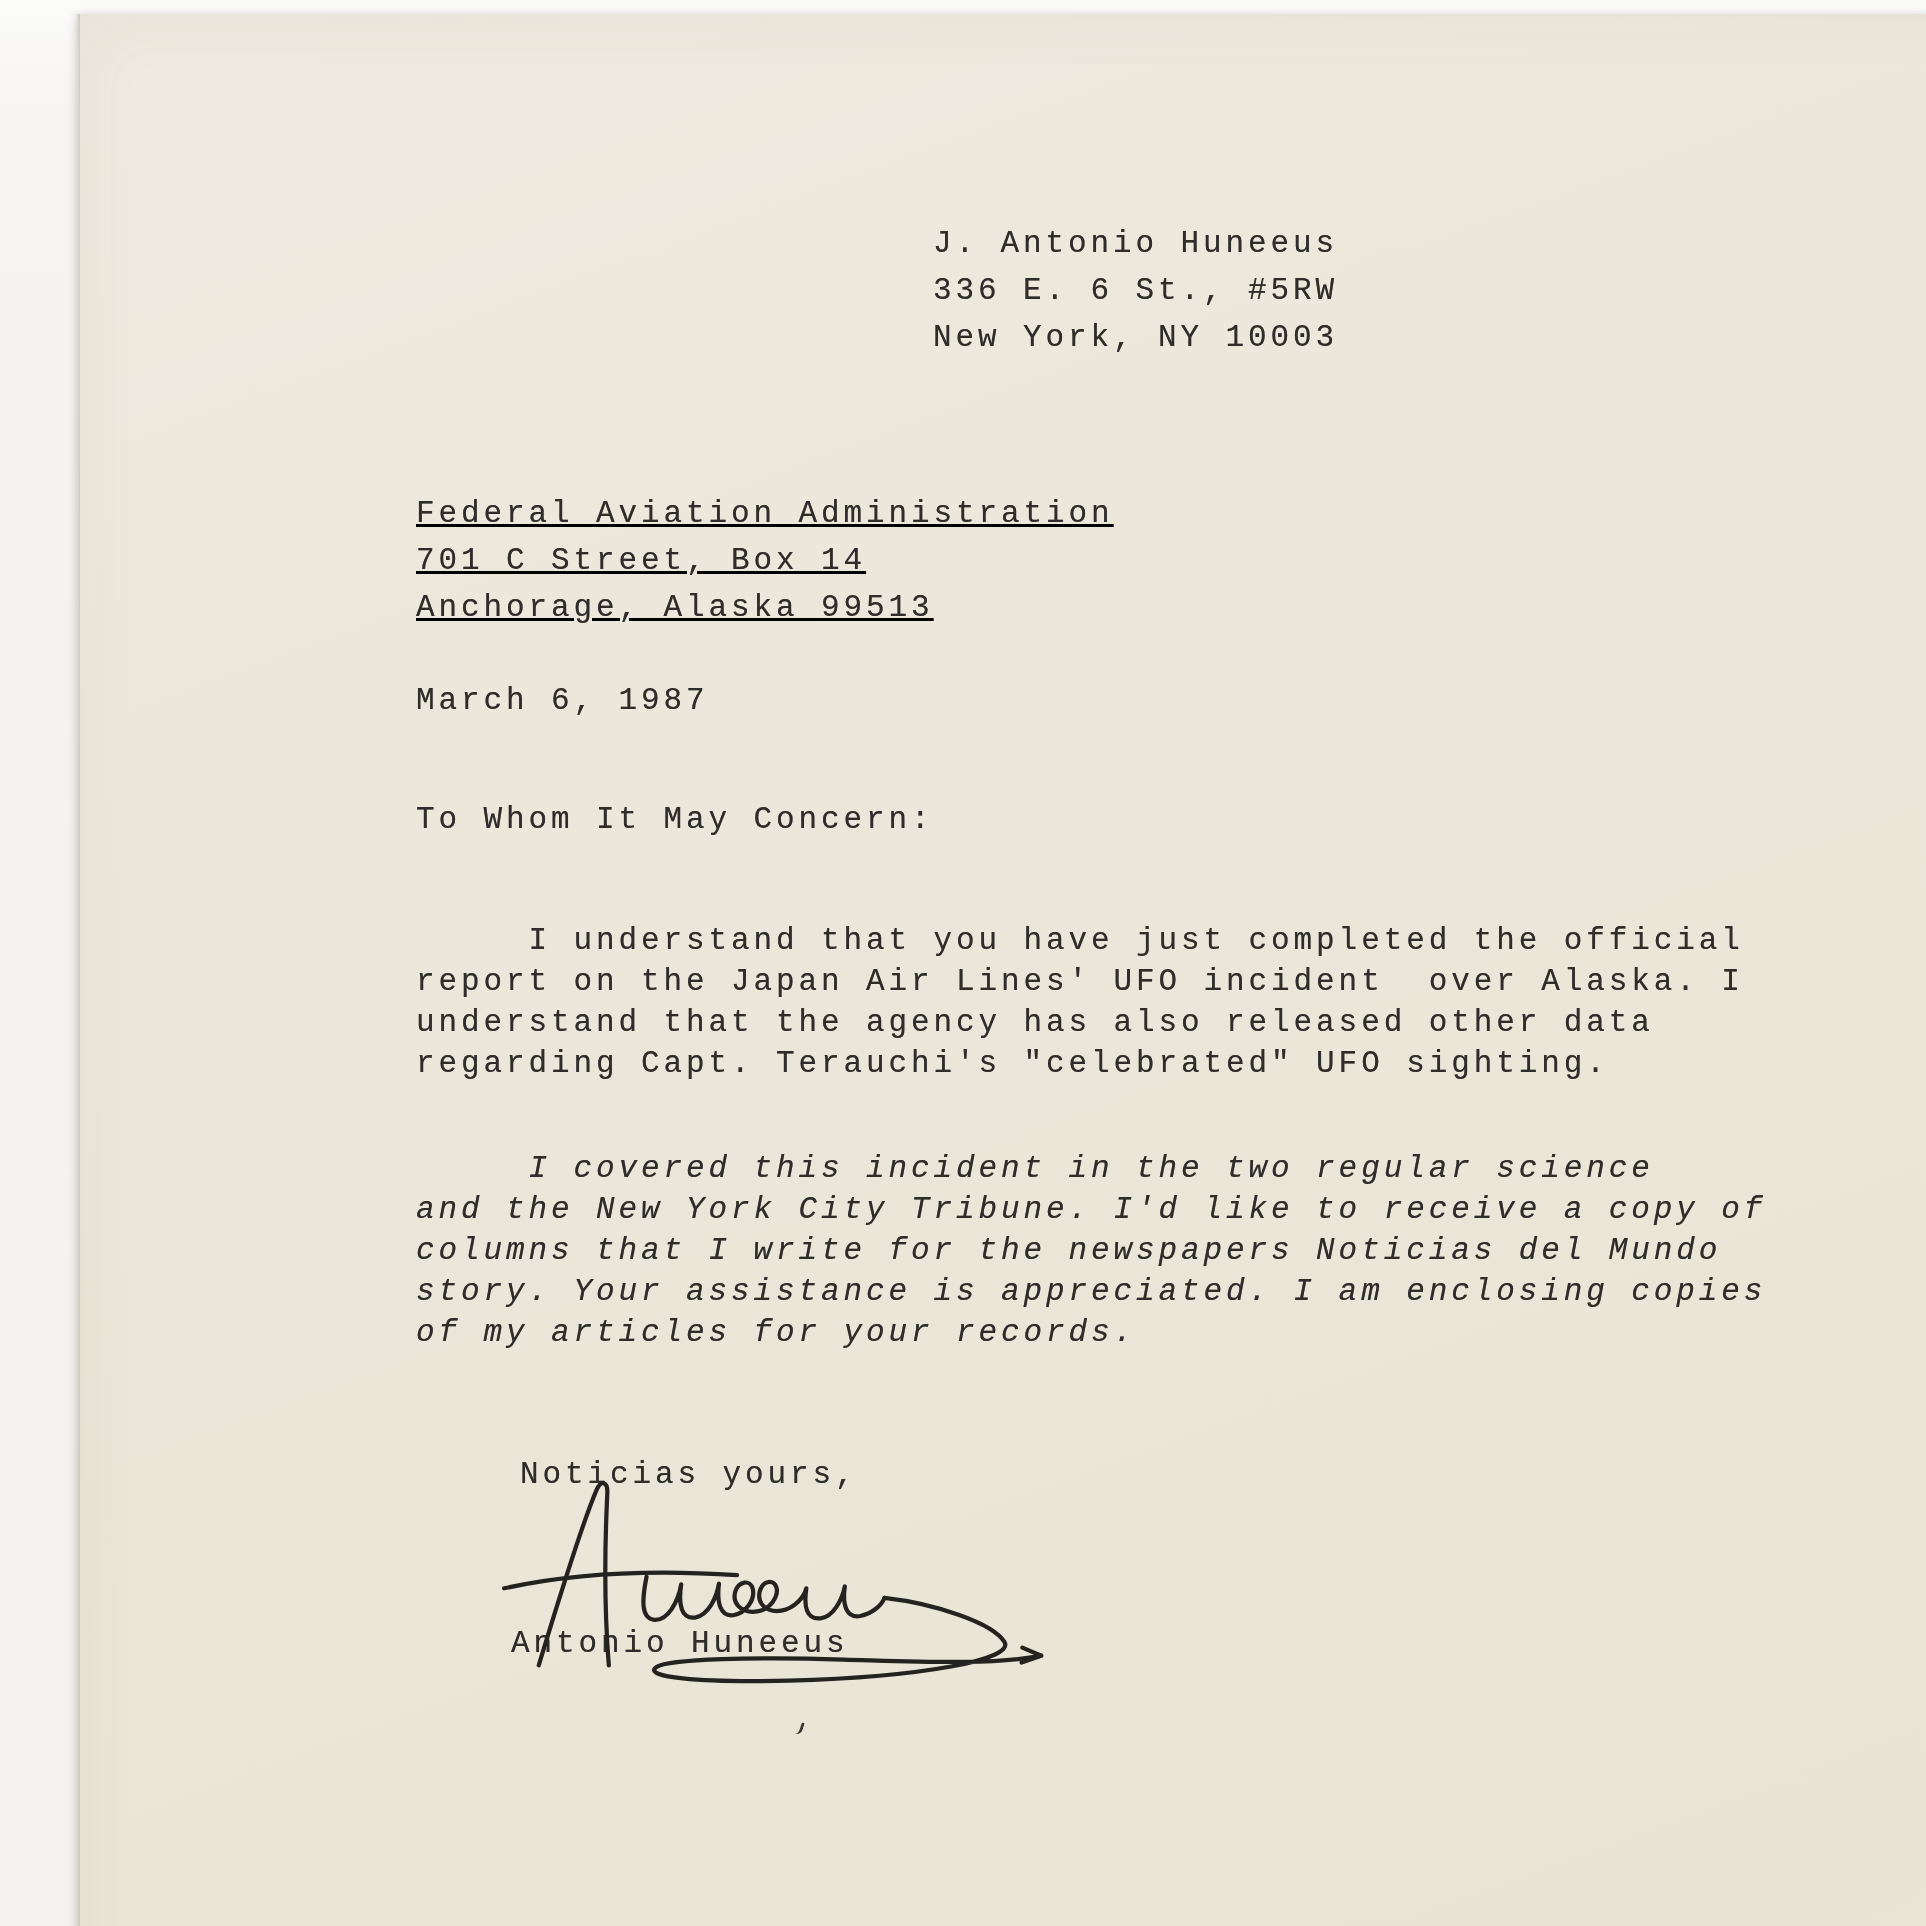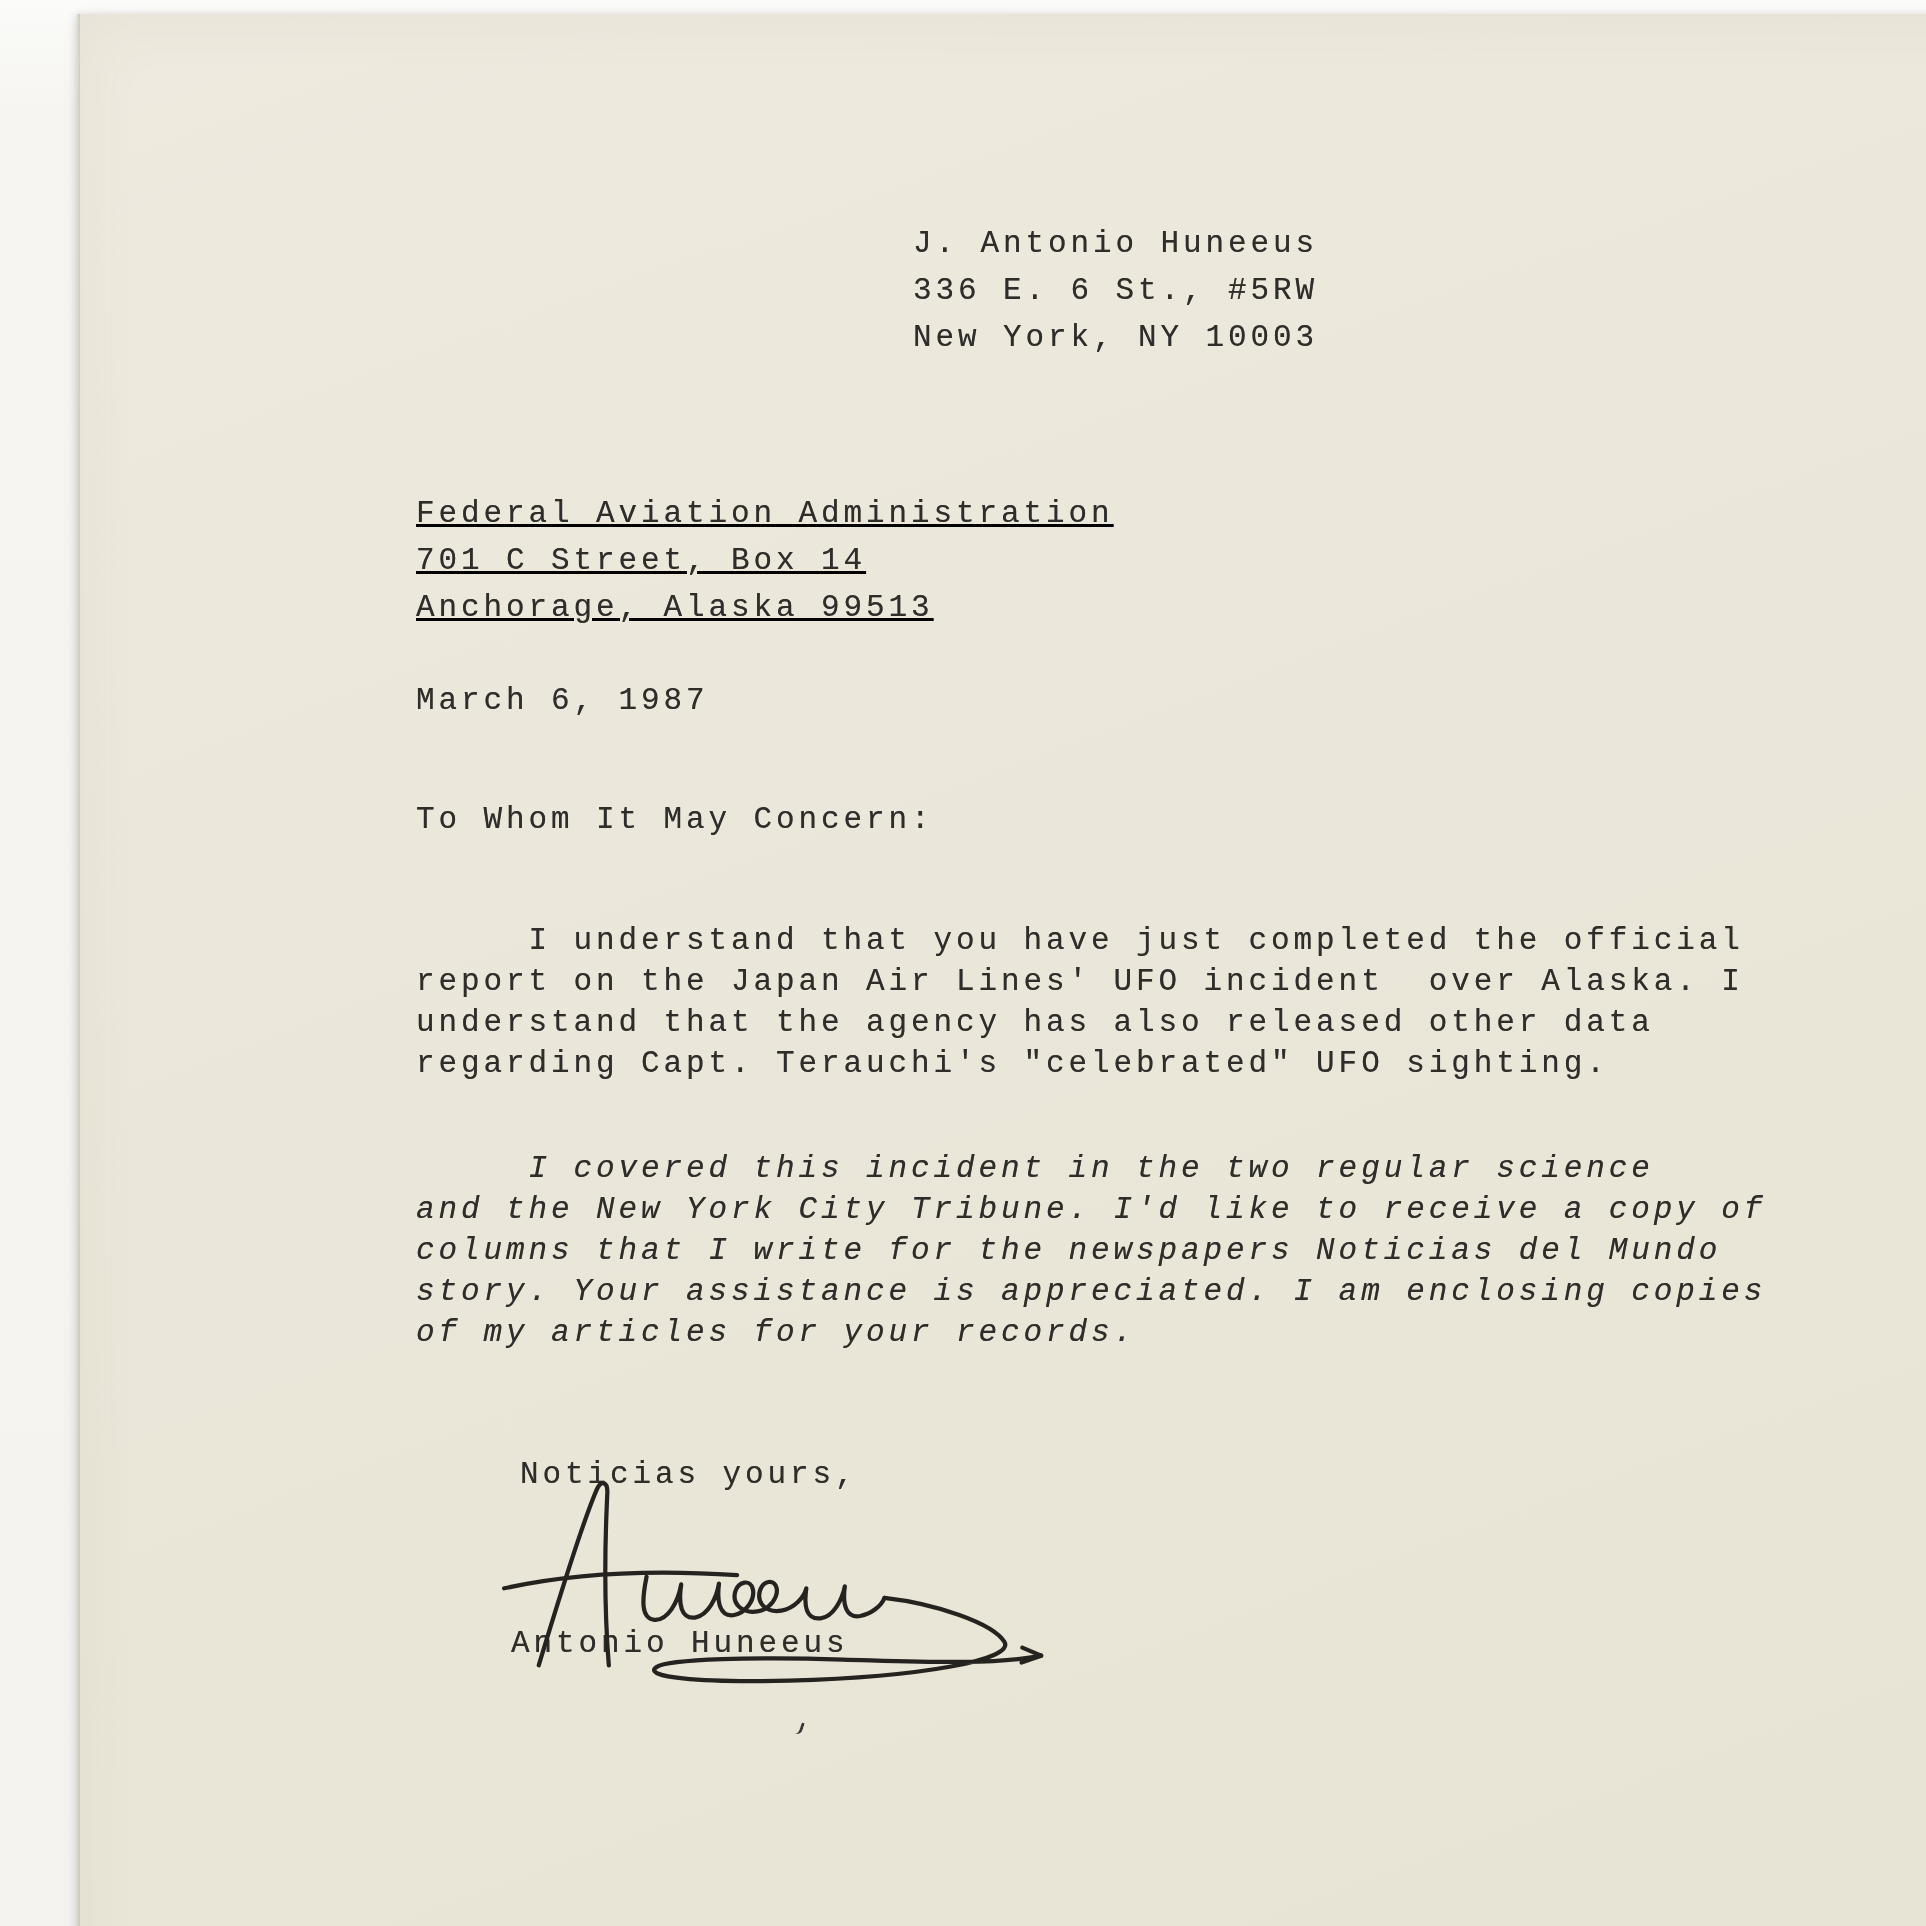--- a/index.html
+++ b/index.html
@@ -41,21 +41,21 @@
     letter-spacing: 3.9px;
     color: #2e2d2a;
     line-height: 41px;
     text-shadow: 0 0 0.4px rgba(46,45,42,0.55);
   }
 
   .block { position: absolute; }
 
   .address .line { line-height: 47px; }
 
-  .sender    { left: 836px; top: 206px; text-align: right; }
+  .sender    { left: 856px; top: 206px; text-align: right; }
   .recipient { left: 339px;  top: 476px; text-decoration: underline; }
   .date-block { left: 339px; top: 666px; }
   .salutation-block { left: 339px; top: 785px; }
   .para1 { left: 339px; top: 906px; }
   .para2 { left: 339px; top: 1134px; font-style: italic; }
   .closing-block { left: 443px; top: 1440px; }
   .typed-name-block { left: 434px; top: 1609px; }
 
   .signature-svg {
     position: absolute;

